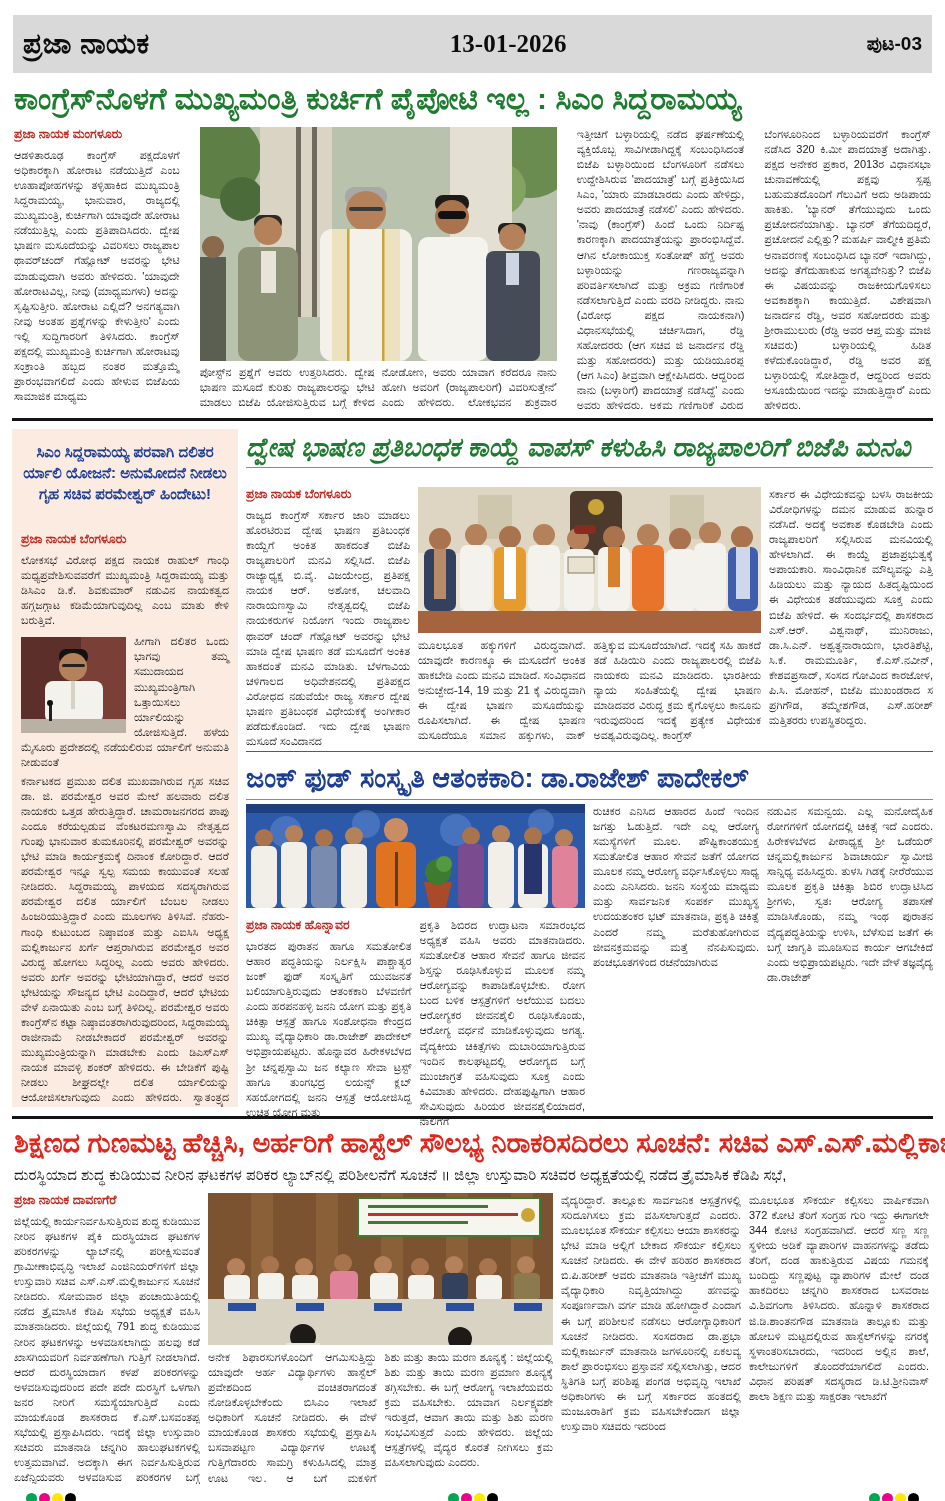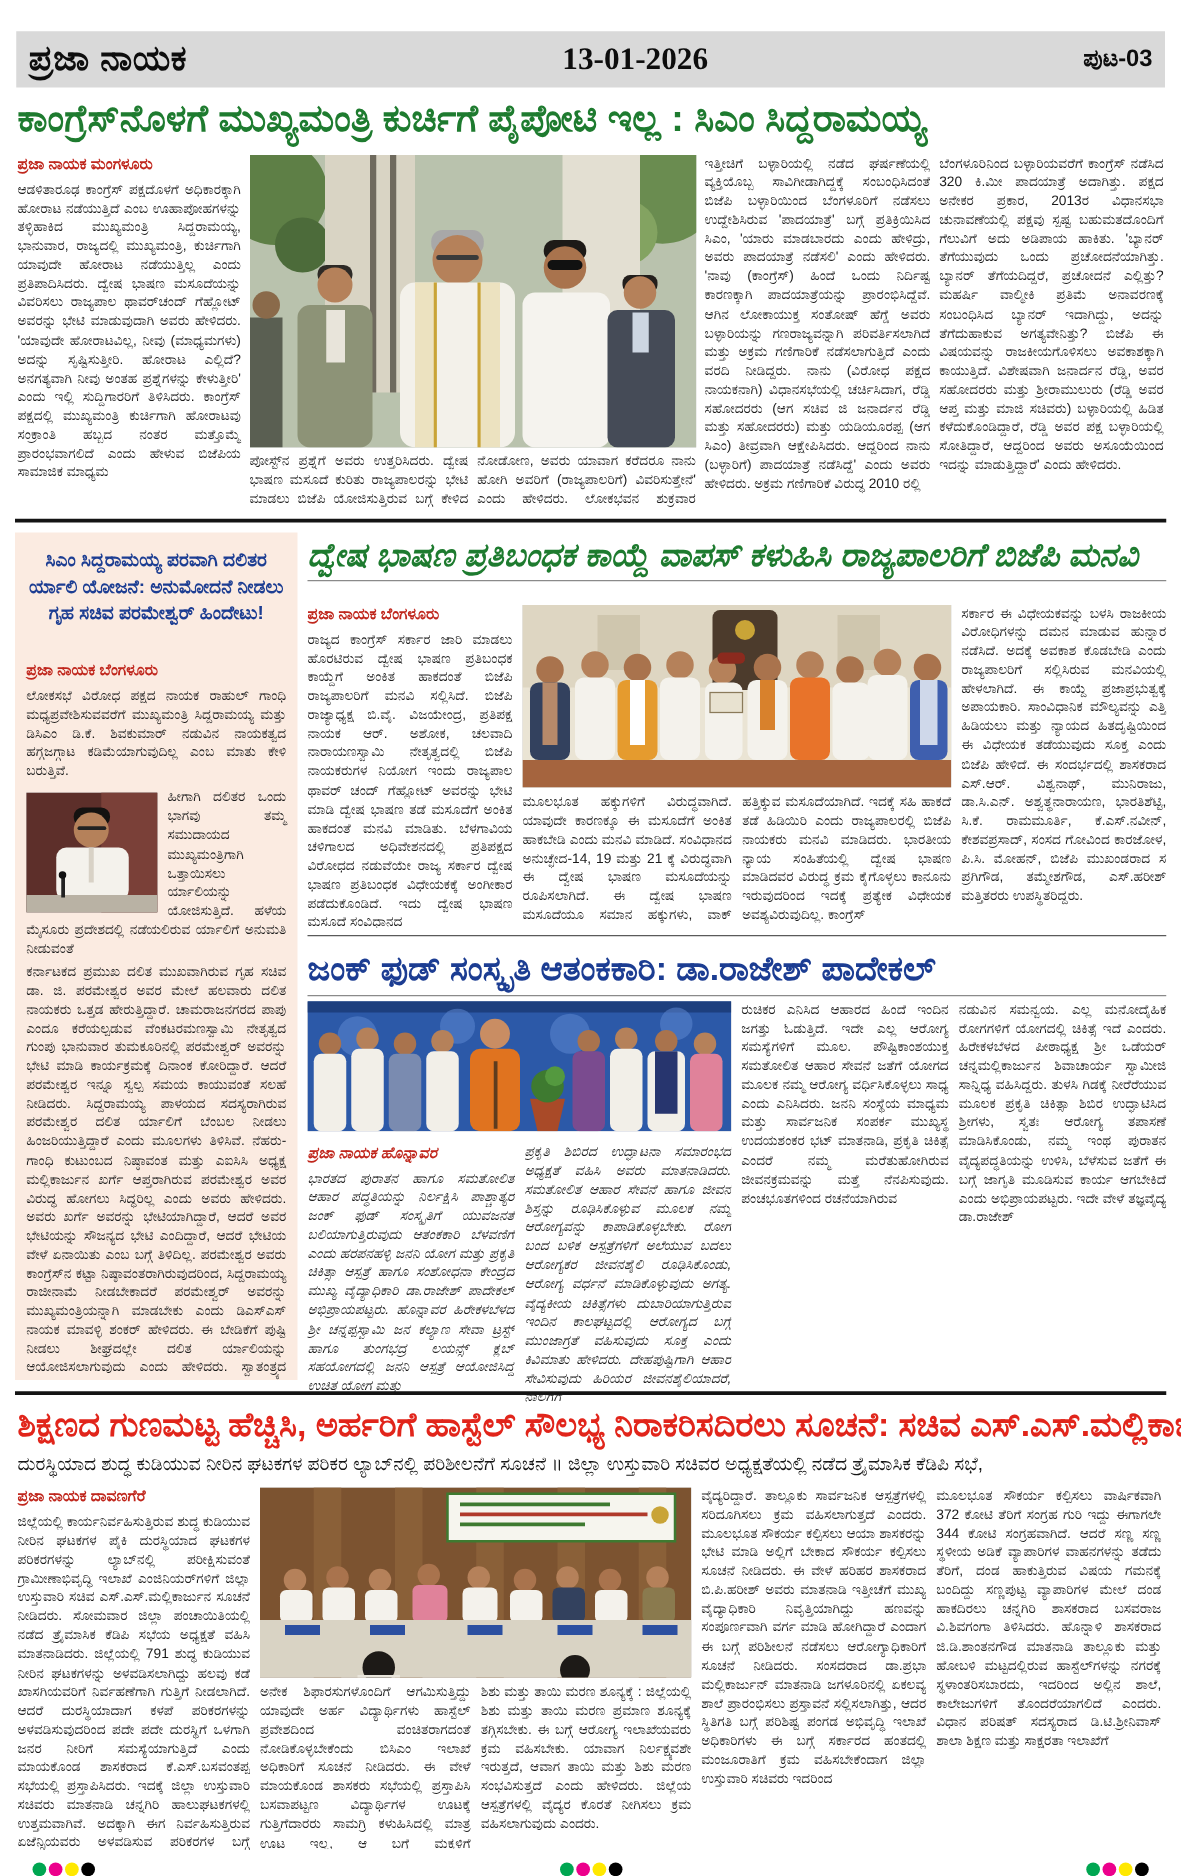--- a/index.html
+++ b/index.html
@@ -1,24 +1,24 @@
 <!DOCTYPE html>
 <html style="--green: #1e7b2f; --navy: #1c3d92; --red: #e1251b; --bylineRed: #c0271d; --pink: #fbebe1; --mastheadGray: #d9d9d9;"><head>
 <meta charset="utf-8">
 <style>
   html,body{margin:0;padding:0;background:#ffffff;}
   .page{position:relative;width:945px;height:1501px;margin:0 auto;background:#fff;
         font-family:"Liberation Sans","DejaVu Sans",sans-serif;color:#1b1b1b;overflow:hidden;}
-  .masthead{margin:25px 13px 0;height:45px;background:var(--mastheadGray);
+  .masthead{margin:15px 13px 0;height:58px;background:var(--mastheadGray);
             display:flex;align-items:center;justify-content:space-between;padding:0 10px;box-sizing:border-box;}
   .paper-name{font-size:28px;font-weight:700;color:#0d0d0d;letter-spacing:.5px;}
   .edition-date{font-family:"Liberation Serif","DejaVu Serif",serif;font-size:25px;font-weight:700;color:#0d0d0d;}
   .page-no{font-size:19px;font-weight:700;color:#0d0d0d;}
   .headline1{margin:8px 14px 0;font-size:30px;line-height:36px;font-weight:700;color:var(--green);white-space:nowrap;}
-  .row{display:flex;gap:7px;}
+  .row{display:flex;gap:20px;}
   .clip{overflow:hidden;}
   .body{font-size:11px;line-height:1.37;text-align:justify;margin:0;word-break:break-word;}
   .byline{color:var(--bylineRed);font-weight:700;font-size:12.5px;margin:0 0 6px;}
   .rule-thick{border-top:3px solid #141414;margin:9px 12px 8px;}
   .rule-thin{border-top:1px solid #5a5a5a;margin:6px 0;}
   .a1-wrap{margin:10px 14px 0;height:282px;}
   .a1-col{width:180px;}
   .a1-mid{width:357px;display:flex;flex-direction:column;}
   .photo{position:relative;background:#ccc;flex:none;}
   .a1-below{display:flex;gap:7px;margin-top:4px;height:44px;}
@@ -32,21 +32,21 @@
              border-bottom:1px solid #8a8a8a;padding-bottom:4px;white-space:nowrap;font-style:italic;}
   .headline3{font-size:27px;line-height:33px;font-weight:700;color:var(--navy);margin:4px 0 4px;
              border-bottom:1px solid #8a8a8a;padding-bottom:4px;white-space:nowrap;}
   .a2-row{display:flex;gap:8px;height:258px;}
   .a2-c{width:164px;}
   .a2-mid{width:343px;display:flex;flex-direction:column;}
   .a2-below{display:flex;gap:8px;margin-top:5px;height:104px;}
   .a2-below>div{flex:1;}
   .a3-row{display:flex;gap:8px;height:326px;}
   .a3-left{width:339px;display:flex;flex-direction:column;}
-  .a3-lower{display:flex;gap:8px;margin-top:5px;flex:1;font-style:italic;}
+  .a3-lower{display:flex;gap:8px;margin-top:5px;flex:1;}
   .a3-lower>div{flex:1;}
   .a3-right{width:340px;display:flex;gap:8px;}
   .a3-right>div{flex:1;}
   .headline4{margin:6px 14px 0;font-size:27px;line-height:33px;font-weight:700;color:var(--red);white-space:nowrap;}
   .subhead4{margin:4px 14px 0;font-size:15px;line-height:21px;font-weight:400;color:#151515;white-space:nowrap;}
   .a4-row{margin:8px 14px 0;display:flex;gap:8px;height:292px;}
   .a4-c1{width:186px;}
   .a4-mid{width:345px;display:flex;flex-direction:column;}
   .a4-below{display:flex;gap:8px;margin-top:5px;height:132px;}
   .a4-below>div{flex:1;}

